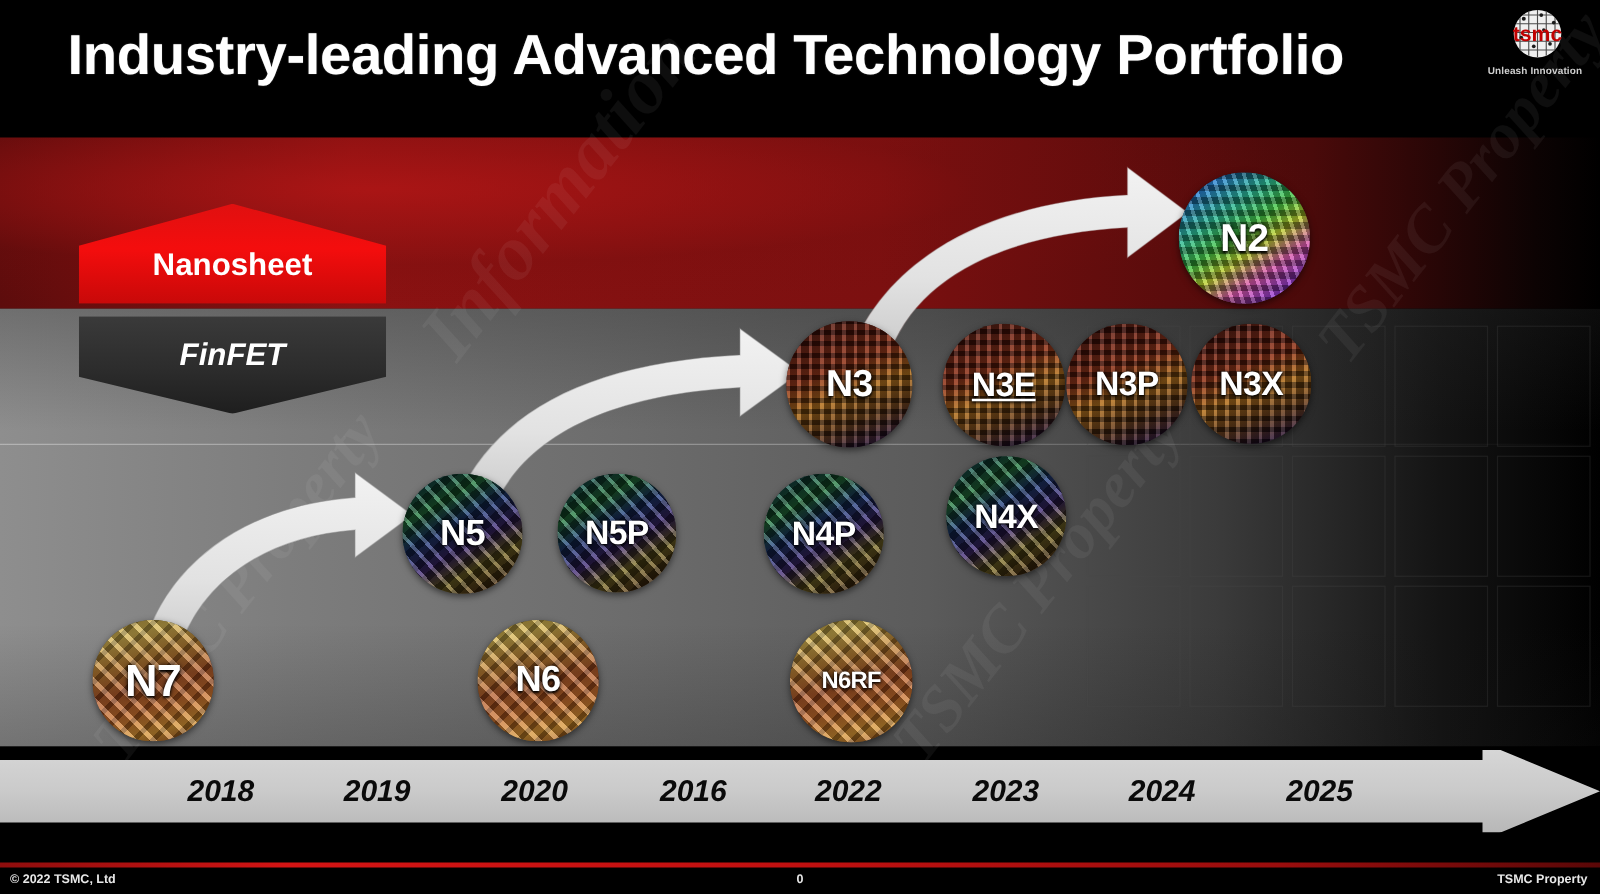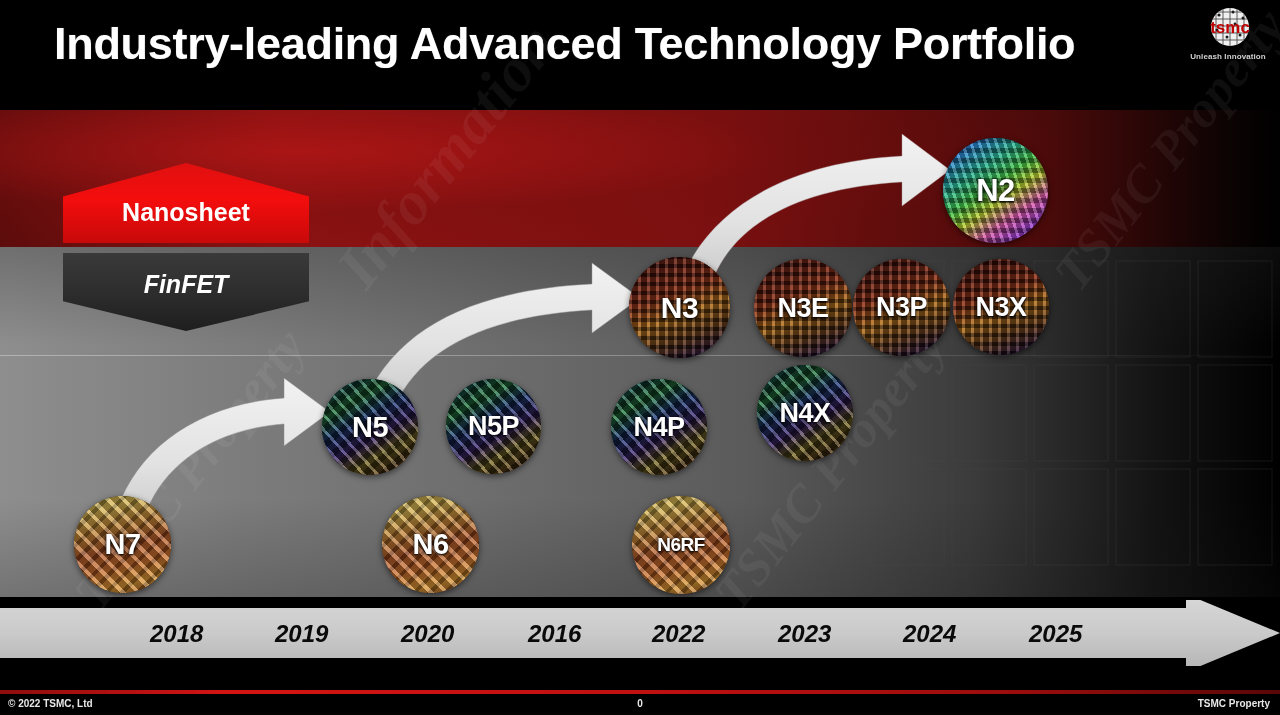--- a/index.html
+++ b/index.html
@@ -245,21 +245,21 @@
       <div class="wafer" style="left: 943px; top: 138px; width: 105px; height: 105px;">
         <div class="wsurf surf-rainbow"></div>
         <div class="wlabel" style="font-size: 31px;">N2</div>
       </div>
       <div class="wafer" style="left: 629px; top: 257px; width: 101px; height: 101px;">
         <div class="wsurf surf-maroon"></div>
         <div class="wlabel" style="font-size: 30px;">N3</div>
       </div>
       <div class="wafer" style="left: 754px; top: 259px; width: 98px; height: 98px;">
         <div class="wsurf surf-maroon"></div>
-        <div class="wlabel" style="font-size: 27px;">N3E</div>
+        <div class="wlabel" style="font-size: 27px; text-decoration: underline;">N3E</div>
       </div>
       <div class="wafer" style="left: 853px; top: 259px; width: 97px; height: 97px;">
         <div class="wsurf surf-maroon"></div>
         <div class="wlabel" style="font-size: 27px;">N3P</div>
       </div>
       <div class="wafer" style="left: 953px; top: 259px; width: 96px; height: 96px;">
         <div class="wsurf surf-maroon"></div>
         <div class="wlabel" style="font-size: 27px;">N3X</div>
       </div>
       <div class="wafer" style="left: 322px; top: 379px; width: 96px; height: 96px;">
@@ -273,21 +273,21 @@
       <div class="wafer" style="left: 611px; top: 379px; width: 96px; height: 96px;">
         <div class="wsurf surf-darkblue"></div>
         <div class="wlabel" style="font-size: 27px;">N4P</div>
       </div>
       <div class="wafer" style="left: 757px; top: 365px; width: 96px; height: 96px;">
         <div class="wsurf surf-darkblue"></div>
         <div class="wlabel" style="font-size: 27px;">N4X</div>
       </div>
       <div class="wafer" style="left: 74px; top: 496px; width: 97px; height: 97px;">
         <div class="wsurf surf-gold"></div>
-        <div class="wlabel" style="font-size: 29px;">N7</div>
+        <div class="wlabel" style="font-size: 36px;">N7</div>
       </div>
       <div class="wafer" style="left: 382px; top: 496px; width: 97px; height: 97px; justify-content: center;">
         <div class="wsurf surf-gold"></div>
         <div class="wlabel" style="font-size: 29px;">N6</div>
       </div>
       <div class="wafer" style="left: 632px; top: 496px; width: 98px; height: 98px;">
         <div class="wsurf surf-gold"></div>
         <div class="wlabel" style="font-size: 19px;">N6RF</div>
       </div>
     </div>

